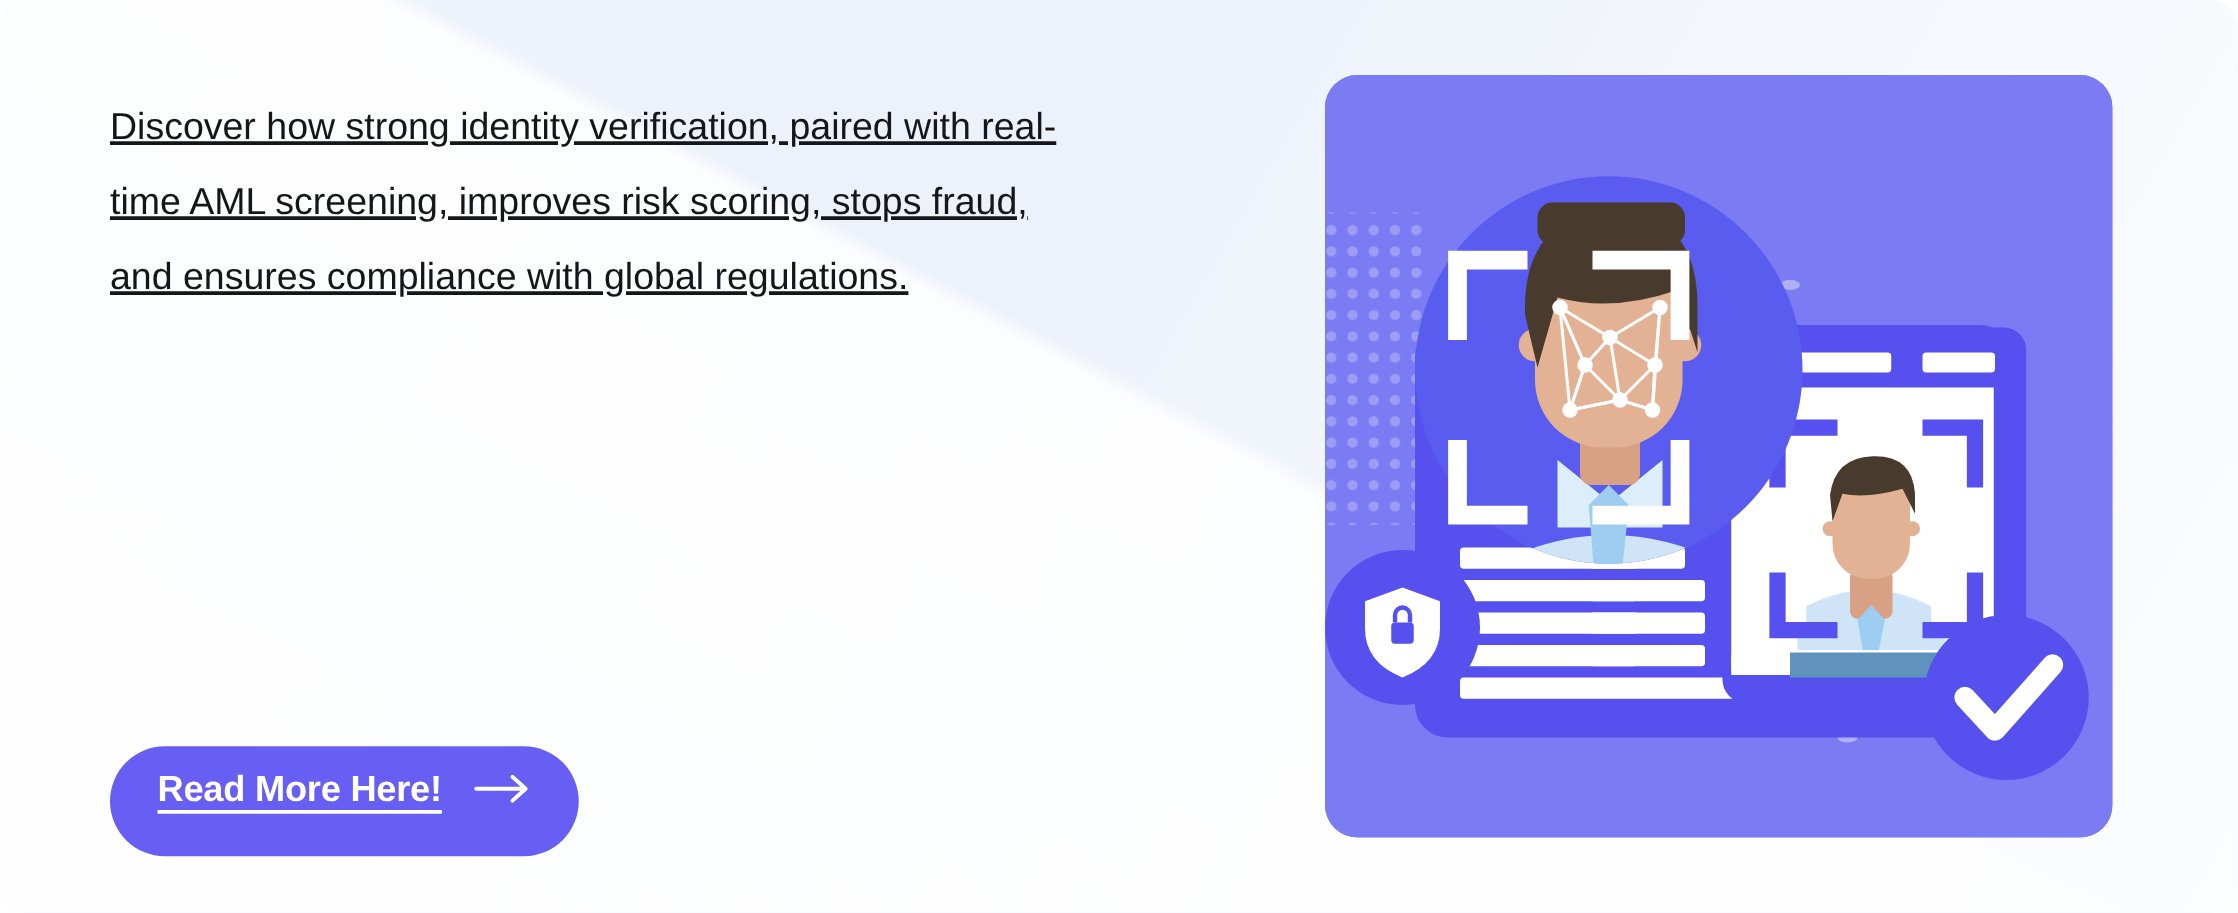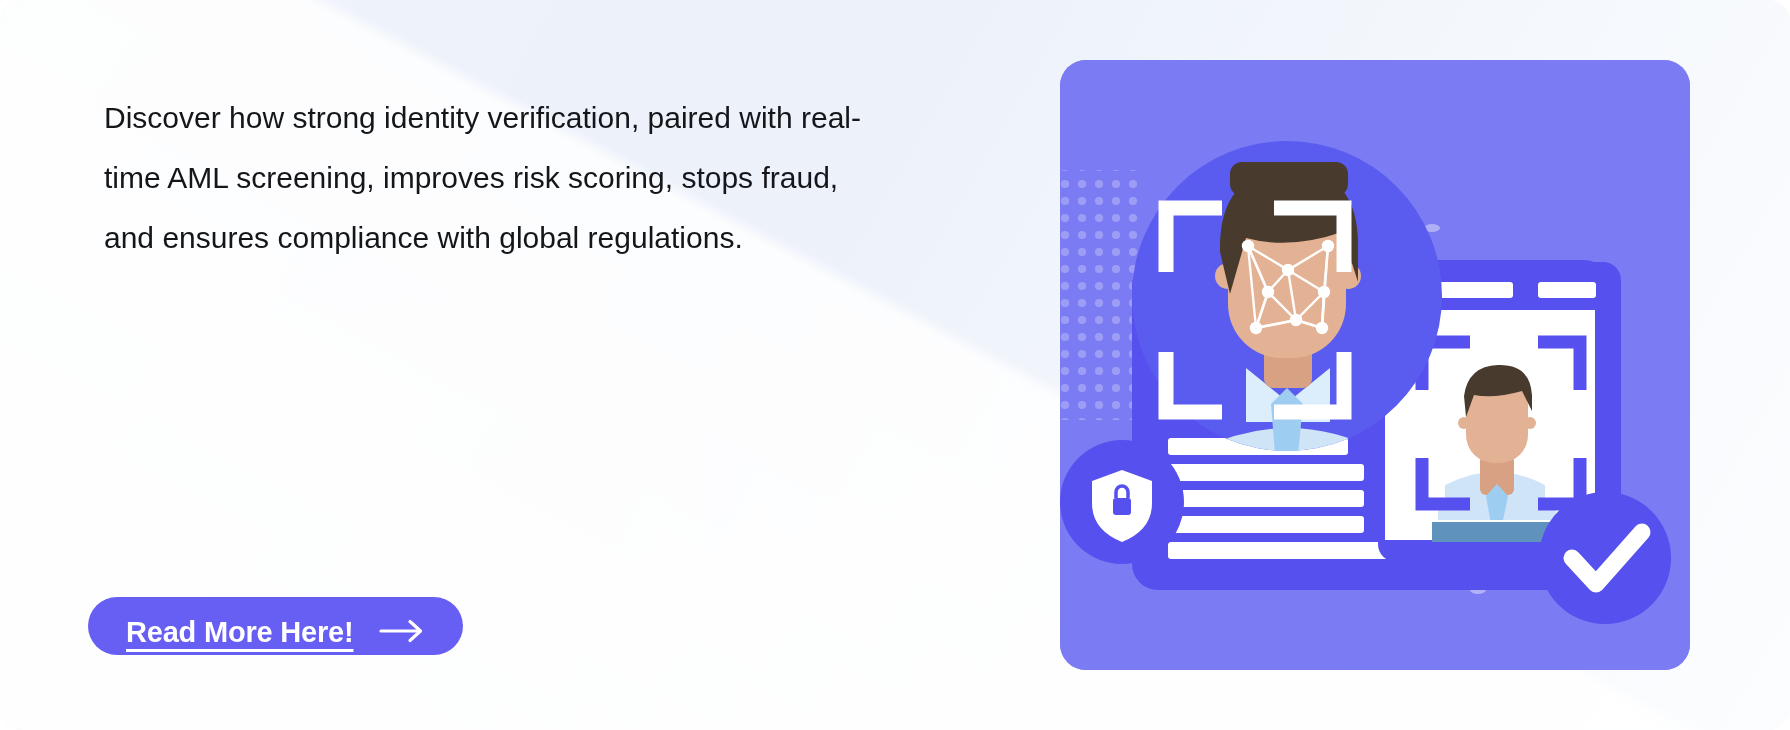--- a/index.html
+++ b/index.html
@@ -59,36 +59,37 @@
     line-height: 1.72;
     letter-spacing: -0.3px;
     color: #5d56f3;
     margin: 0 0 28px 0;
   }
 
   .subcopy {
     font-size: 30px;
     line-height: 2.0;
     color: #15161a;
-    margin: 16px;
+    margin: 0;
     max-width: 790px;
     font-weight: 400;
+    text-decoration: underline;
   }
 
   .cta {
     position: absolute;
     left: 88px;
     top: 597px;
     display: inline-flex;
     align-items: center;
     gap: 26px;
     background: #675ef4;
     border: none;
     border-radius: 44px;
-    padding: 19px 38px 6px 38px;
+    padding: 19px 38px 36px 38px;
     cursor: pointer;
   }
   .cta-label {
     font-size: 29px;
     font-weight: 700;
     color: #ffffff;
     text-decoration: underline;
     text-underline-offset: 7px;
     text-decoration-thickness: 3px;
     white-space: nowrap;

